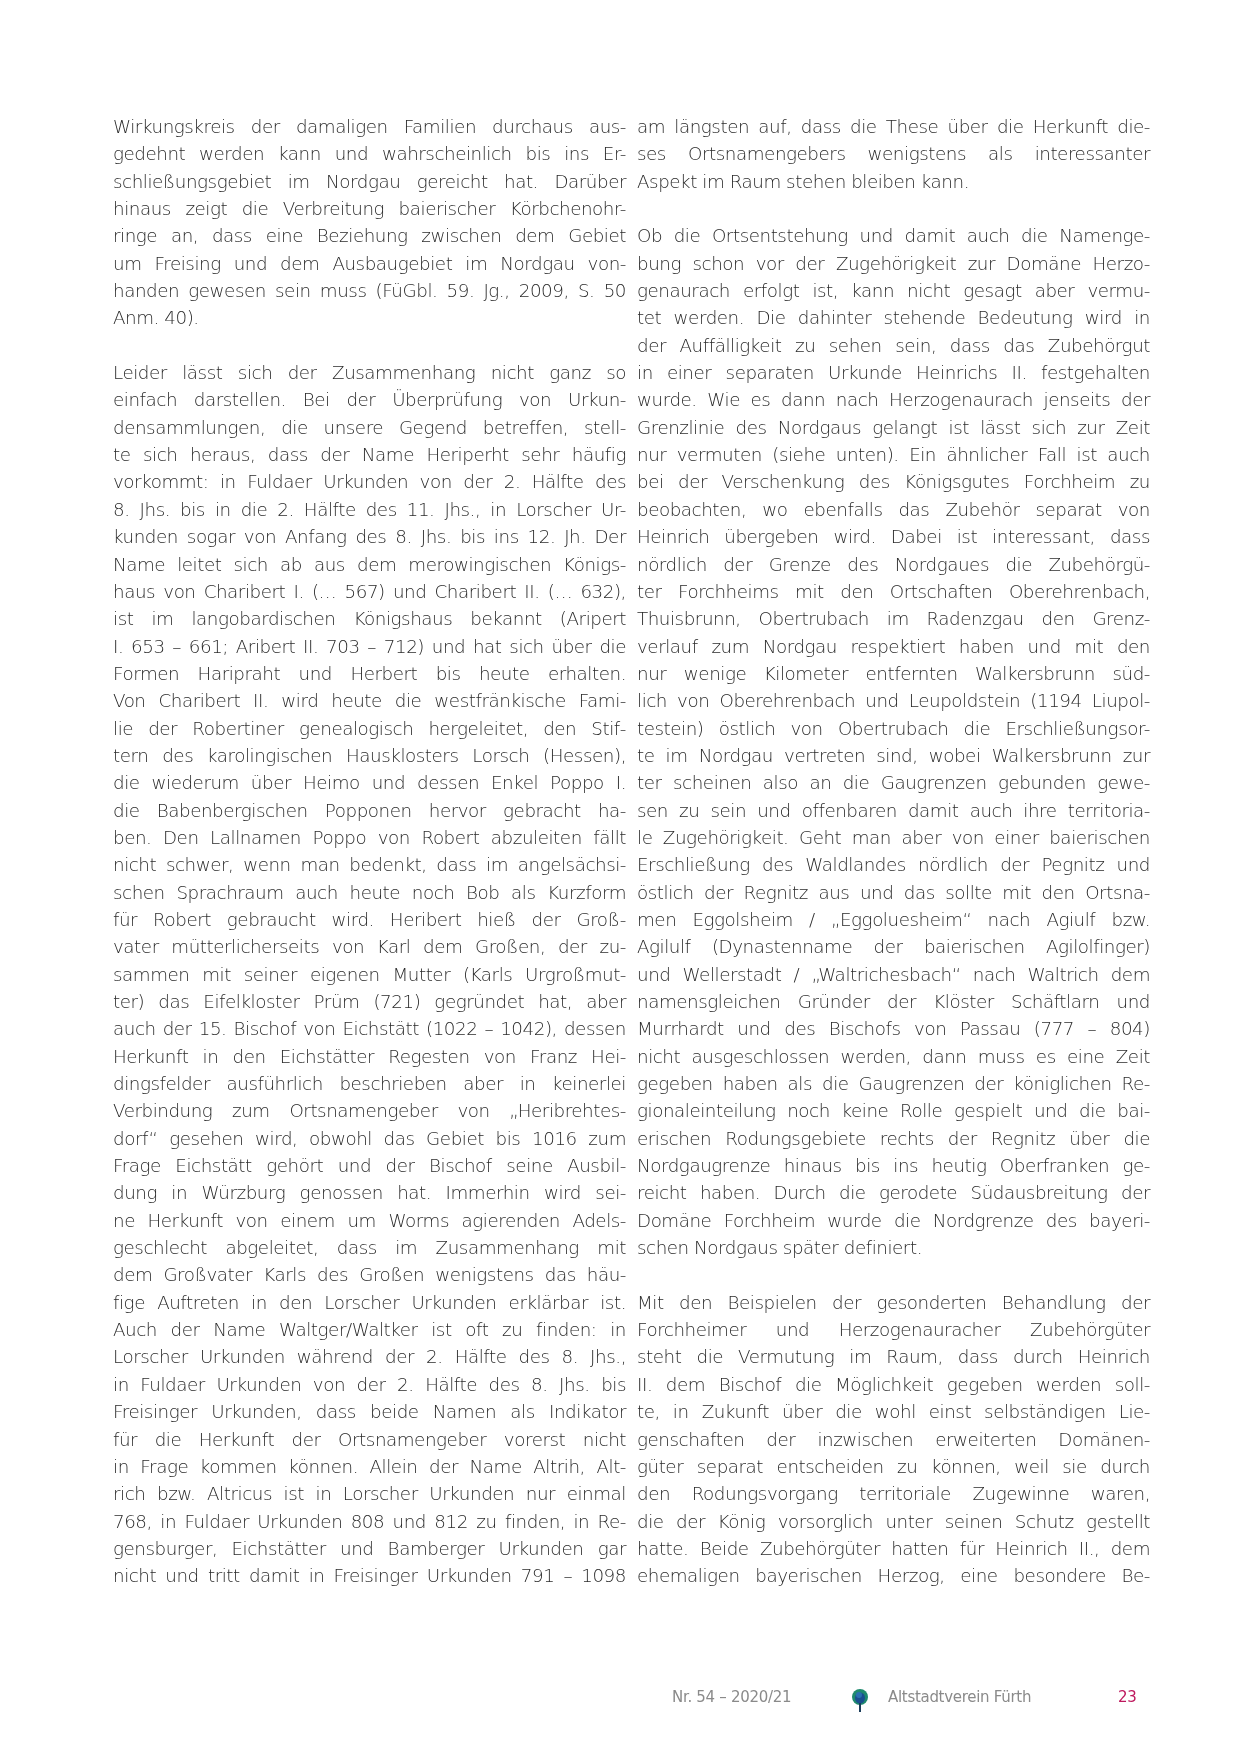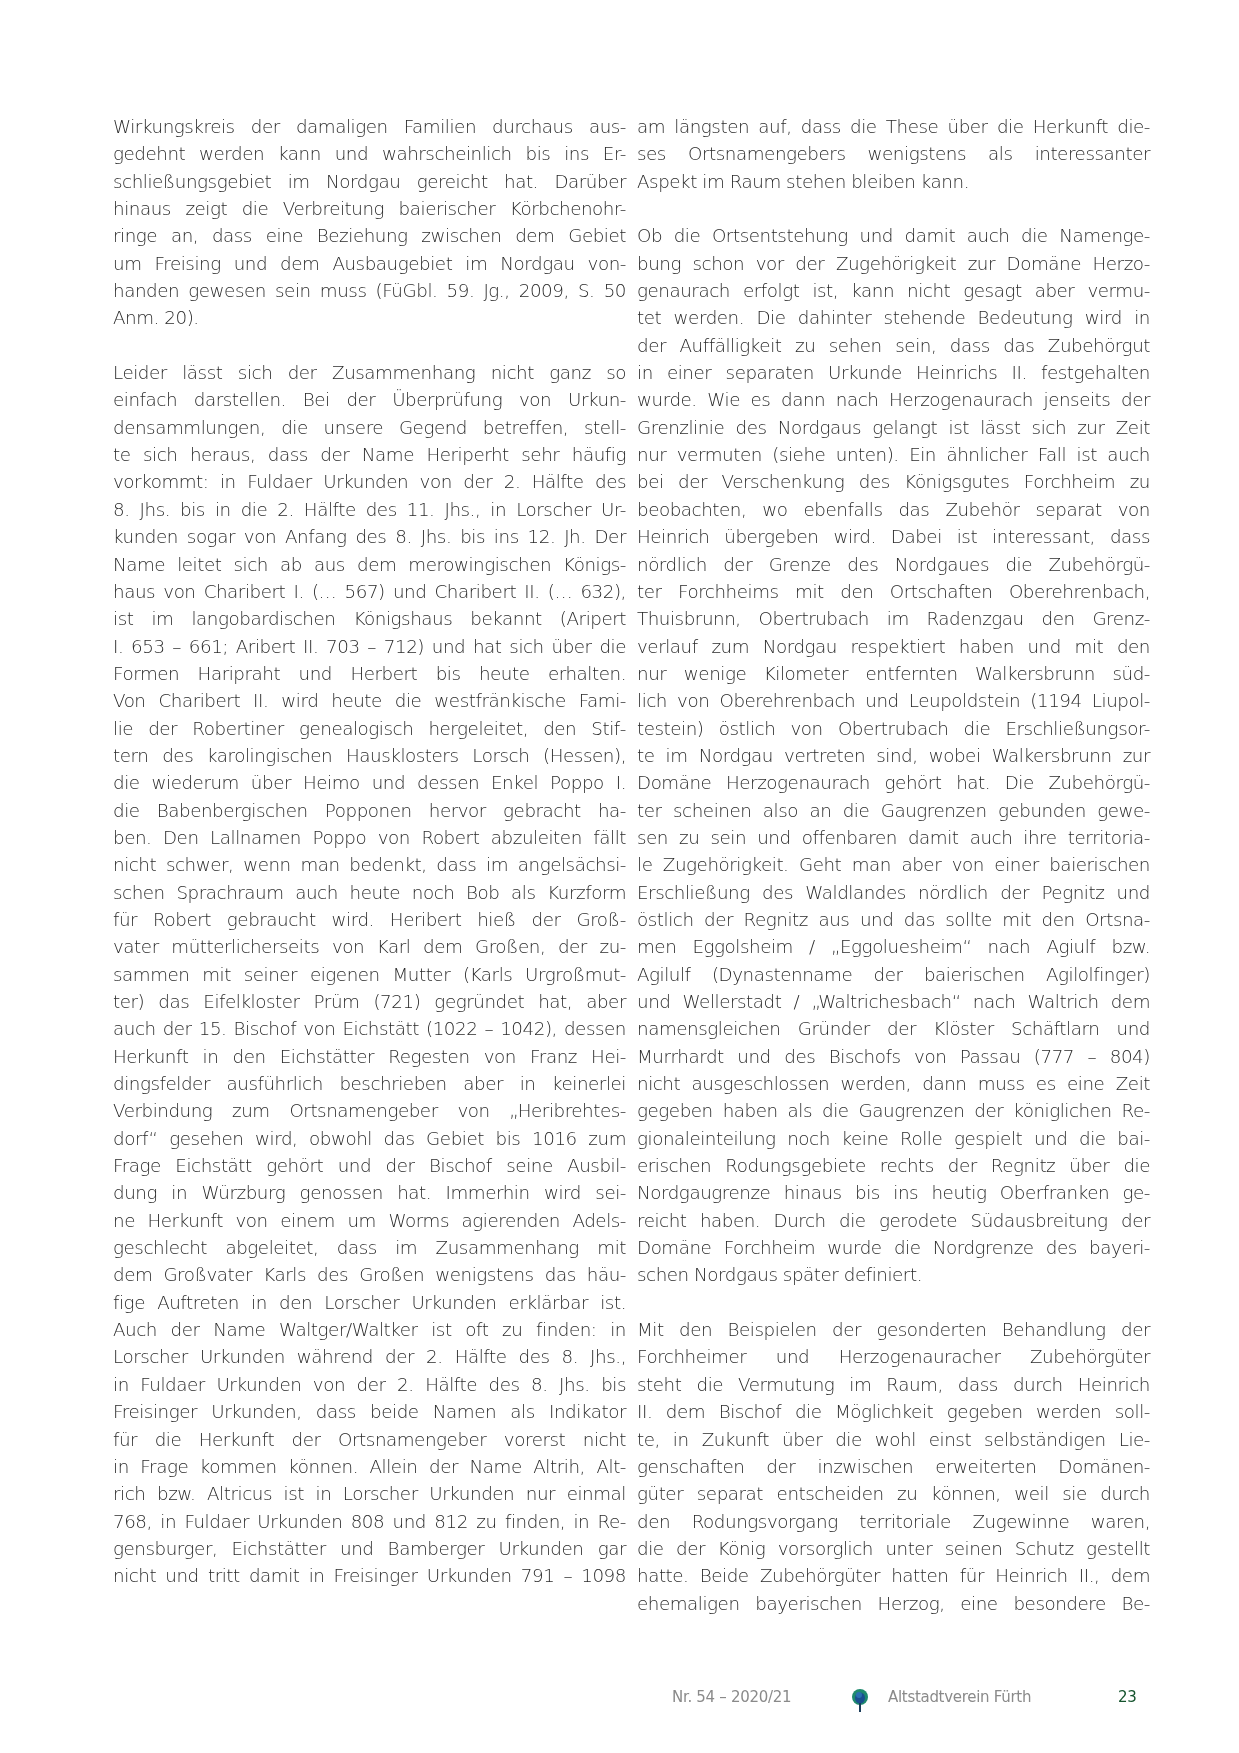--- a/index.html
+++ b/index.html
@@ -10,36 +10,36 @@
   .col.right { left: 637px; }
   .line { display: block; height: 27.35px; line-height: 27.35px; font-size: 18.3px;
           white-space: nowrap; letter-spacing: -0.45px; text-align: justify;
           text-align-last: justify; font-weight: 300; }
   .line.last { text-align-last: left; }
   .line.blank { height: 27.35px; }
   .footer { position: absolute; top: 1688px; left: 0; width: 1239px; height: 30px;
             font-size: 15px; color: #8a8a8a; font-family: "DejaVu Sans", sans-serif; letter-spacing: -0.3px; }
   .footer .issue { position: absolute; left: 672px; top: 0; }
   .footer .org { position: absolute; left: 888px; top: 0; }
-  .footer .page { position: absolute; left: 1118px; top: 0; color: #14532d; }
+  .footer .page { position: absolute; left: 1118px; top: 0; color: #be185d; }
   .footer .tree { position: absolute; left: 850px; top: 1px; width: 20px; height: 24px; }
 </style>
 </head>
 <body>
 
 <div class="col left" id="col-left">
     <div>
       <span class="line">Wirkungskreis der damaligen Familien durchaus aus-</span>
       <span class="line">gedehnt werden kann und wahrscheinlich bis ins Er-</span>
       <span class="line">schließungsgebiet im Nordgau gereicht hat. Darüber</span>
       <span class="line">hinaus zeigt die Verbreitung baierischer Körbchenohr-</span>
       <span class="line">ringe an, dass eine Beziehung zwischen dem Gebiet</span>
       <span class="line">um Freising und dem Ausbaugebiet im Nordgau von-</span>
       <span class="line">handen gewesen sein muss (FüGbl. 59. Jg., 2009, S. 50</span>
-      <span class="line last">Anm. 20).</span>
+      <span class="line last">Anm. 40).</span>
     </div>
     <span class="line blank"></span>
     <div>
       <span class="line">Leider lässt sich der Zusammenhang nicht ganz so</span>
       <span class="line">einfach darstellen. Bei der Überprüfung von Urkun-</span>
       <span class="line">densammlungen, die unsere Gegend betreffen, stell-</span>
       <span class="line">te sich heraus, dass der Name Heriperht sehr häufig</span>
       <span class="line">vorkommt: in Fuldaer Urkunden von der 2. Hälfte des</span>
       <span class="line">8. Jhs. bis in die 2. Hälfte des 11. Jhs., in Lorscher Ur-</span>
       <span class="line">kunden sogar von Anfang des 8. Jhs. bis ins 12. Jh. Der</span>
@@ -104,21 +104,20 @@
       <span class="line">beobachten, wo ebenfalls das Zubehör separat von</span>
       <span class="line">Heinrich übergeben wird. Dabei ist interessant, dass</span>
       <span class="line">nördlich der Grenze des Nordgaues die Zubehörgü-</span>
       <span class="line">ter Forchheims mit den Ortschaften Oberehrenbach,</span>
       <span class="line">Thuisbrunn, Obertrubach im Radenzgau den Grenz-</span>
       <span class="line">verlauf zum Nordgau respektiert haben und mit den</span>
       <span class="line">nur wenige Kilometer entfernten Walkersbrunn süd-</span>
       <span class="line">lich von Oberehrenbach und Leupoldstein (1194 Liupol-</span>
       <span class="line">testein) östlich von Obertrubach die Erschließungsor-</span>
       <span class="line">te im Nordgau vertreten sind, wobei Walkersbrunn zur</span>
-      <span class="line">Domäne Herzogenaurach gehört hat. Die Zubehörgü-</span>
       <span class="line">ter scheinen also an die Gaugrenzen gebunden gewe-</span>
       <span class="line">sen zu sein und offenbaren damit auch ihre territoria-</span>
       <span class="line">le Zugehörigkeit. Geht man aber von einer baierischen</span>
       <span class="line">Erschließung des Waldlandes nördlich der Pegnitz und</span>
       <span class="line">östlich der Regnitz aus und das sollte mit den Ortsna-</span>
       <span class="line">men Eggolsheim / „Eggoluesheim“ nach Agiulf bzw.</span>
       <span class="line">Agilulf (Dynastenname der baierischen Agilolfinger)</span>
       <span class="line">und Wellerstadt / „Waltrichesbach“ nach Waltrich dem</span>
       <span class="line">namensgleichen Gründer der Klöster Schäftlarn und</span>
       <span class="line">Murrhardt und des Bischofs von Passau (777 – 804)</span>

